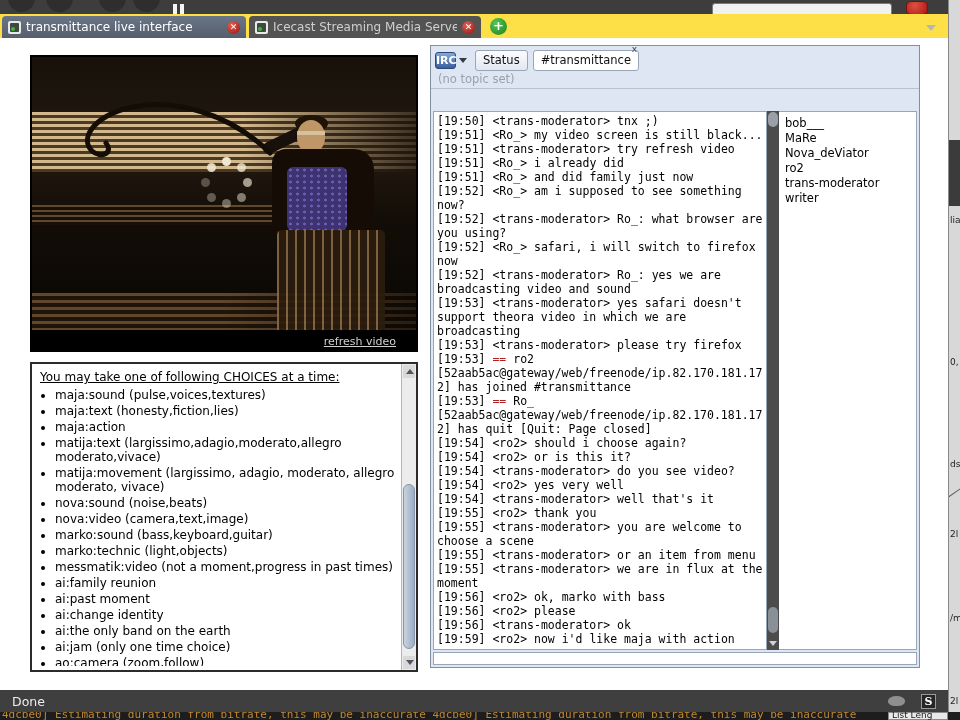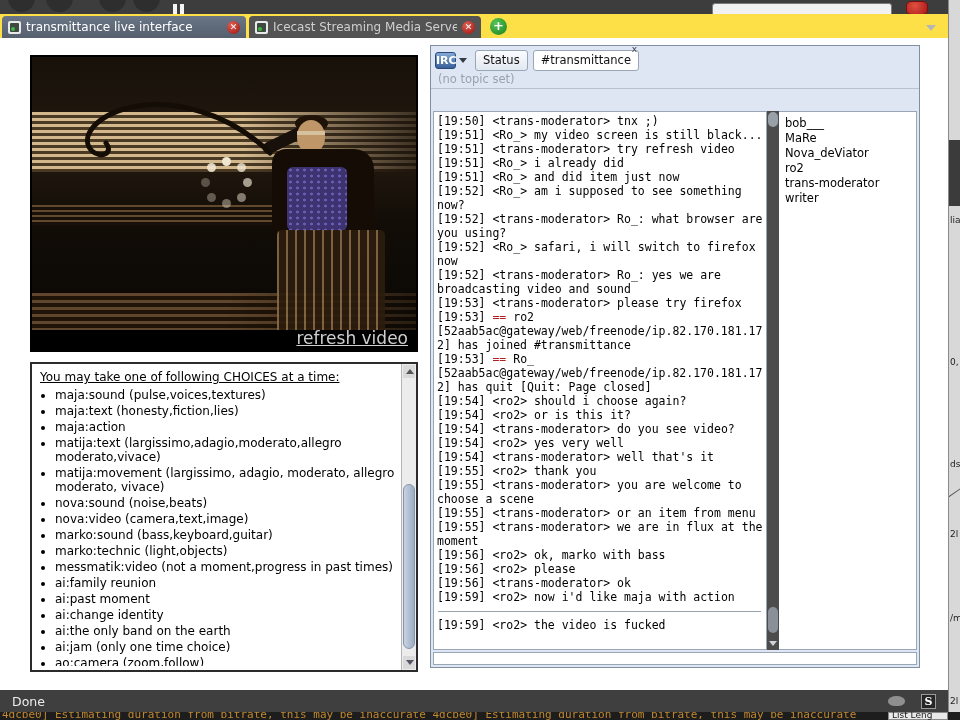--- a/index.html
+++ b/index.html
@@ -81,21 +81,21 @@
   .torso { position:absolute; left:15px; top:37px; width:102px; height:84px; background:#150d05; border-radius:14px 20px 0 0; }
   .patch { position:absolute; left:30px; top:55px; width:60px; height:64px; border-radius:6px;
     background-color:#3d3370;
     background-image:radial-gradient(#6a5ab0 1.5px, rgba(0,0,0,0) 2px);
     background-size:7px 6px; }
   .apron { position:absolute; left:20px; top:118px; width:108px; height:100px; opacity:.9;
     background:repeating-linear-gradient(90deg,#8a6a44 0 2px,#2b1c0d 2px 9px); border-radius:5px 5px 0 0; }
   .whip { position:absolute; left:0; top:0; width:384px; height:273px; }
   .spinner { position:absolute; left:166px; top:100px; width:58px; height:58px; }
   .spinner .dot { position:absolute; width:9px; height:9px; border-radius:50%; background:#efe6d2; }
-  .refresh-link { position:absolute; right:10px; bottom:4px; color:#cfcfcf; font-size:17px;
+  .refresh-link { position:absolute; right:22px; bottom:4px; color:#cfcfcf; font-size:11px;
     text-decoration:underline; cursor:pointer;margin-top:48px; }
 
   
   .choices-panel { position:absolute; left:30px; top:324px; width:388px; height:310px;
     border:2px solid #2b2b2b; background:#fff; }
   .choices-content { position:absolute; left:6px; top:4px; right:20px; bottom:4px;
     font-size:12px; line-height:14px; color:#000; overflow:hidden; }
   .choices-title { text-decoration:underline; margin:2px 0 4px 2px; }
   .choices-list { margin:0; padding-left:17px; }
   .choices-list li { margin:0 0 2px; }
@@ -286,30 +286,31 @@
         <div class="chat-log">
 
             <div class="msg"><span class="time">19:50</span><span class="nick">trans-moderator</span><span class="text">tnx ;)</span></div>
 
             <div class="msg"><span class="time">19:51</span><span class="nick">Ro_</span><span class="text">my video screen is still black...</span></div>
 
             <div class="msg"><span class="time">19:51</span><span class="nick">trans-moderator</span><span class="text">try refresh video</span></div>
 
             <div class="msg"><span class="time">19:51</span><span class="nick">Ro_</span><span class="text">i already did</span></div>
 
-            <div class="msg"><span class="time">19:51</span><span class="nick">Ro_</span><span class="text">and did item just now</span></div>
+            <div class="msg"><span class="time">19:51</span><span class="nick">Ro_</span><span class="text">and did family just now</span></div>
 
             <div class="msg"><span class="time">19:52</span><span class="nick">Ro_</span><span class="text">am i supposed to see something now?</span></div>
 
             <div class="msg"><span class="time">19:52</span><span class="nick">trans-moderator</span><span class="text">Ro_: what browser are you using?</span></div>
 
             <div class="msg"><span class="time">19:52</span><span class="nick">Ro_</span><span class="text">safari, i will switch to firefox now</span></div>
 
             <div class="msg"><span class="time">19:52</span><span class="nick">trans-moderator</span><span class="text">Ro_: yes we are broadcasting video and sound</span></div>
 
+            <div class="msg"><span class="time">19:53</span><span class="nick">trans-moderator</span><span class="text">yes safari doesn't support theora video in which we are broadcasting</span></div>
 
             <div class="msg"><span class="time">19:53</span><span class="nick">trans-moderator</span><span class="text">please try firefox</span></div>
 
             <div class="msg event"><span class="time">19:53</span><span class="evmark"></span><span class="text">ro2 [52aab5ac@gateway/web/freenode/ip.82.170.181.172] has joined #transmittance</span></div>
 
             <div class="msg event"><span class="time">19:53</span><span class="evmark"></span><span class="text">Ro_ [52aab5ac@gateway/web/freenode/ip.82.170.181.172] has quit [Quit: Page closed]</span></div>
 
             <div class="msg"><span class="time">19:54</span><span class="nick">ro2</span><span class="text">should i choose again?</span></div>
 
             <div class="msg"><span class="time">19:54</span><span class="nick">ro2</span><span class="text">or is this it?</span></div>

